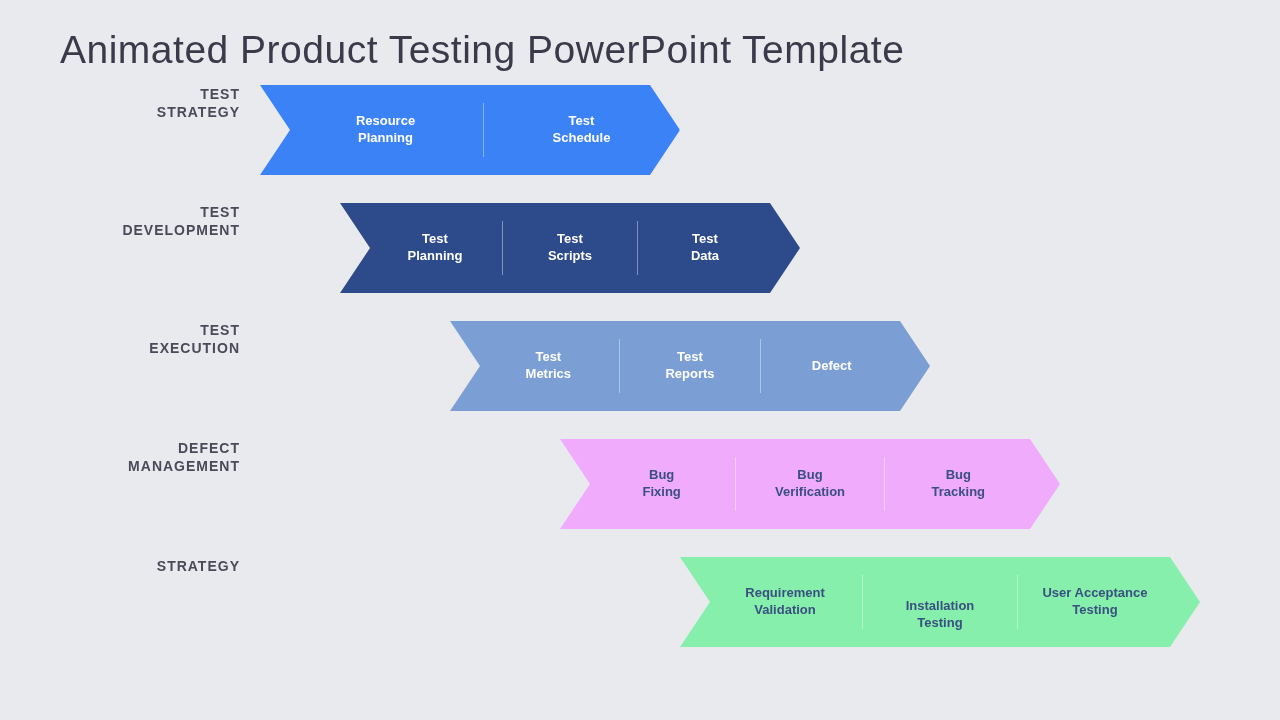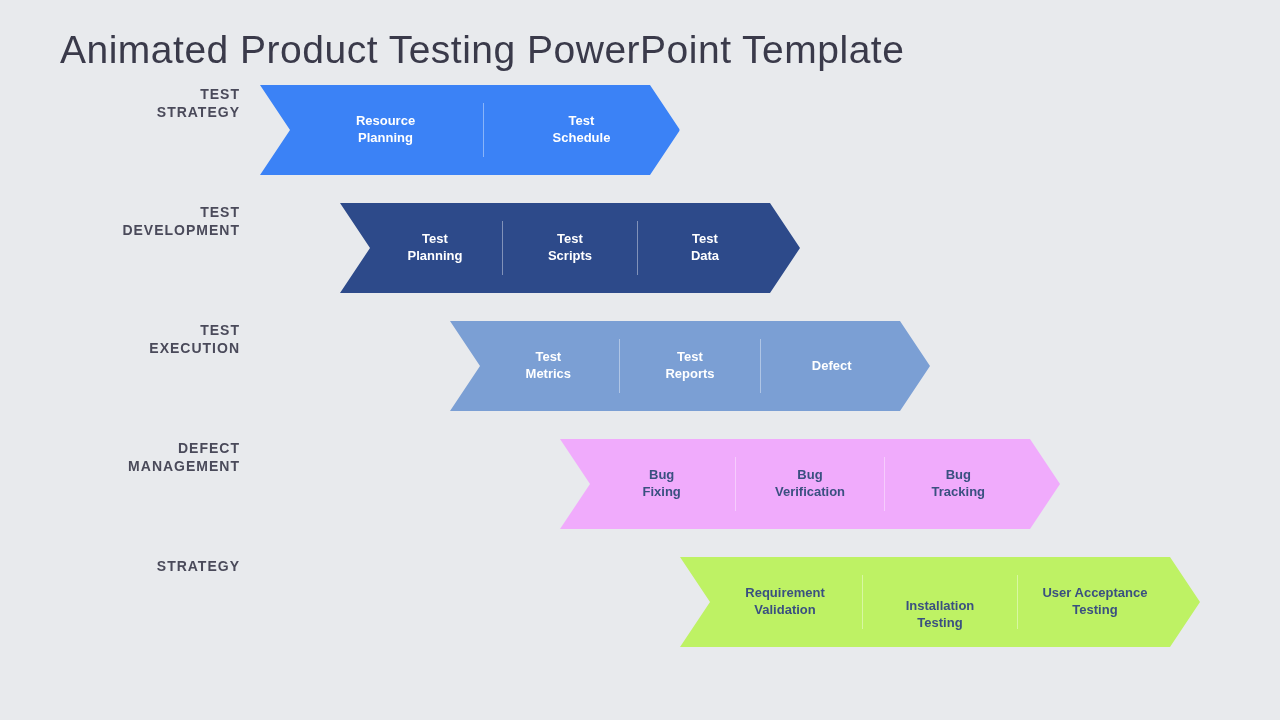--- a/index.html
+++ b/index.html
@@ -98,21 +98,21 @@
     .row-4 .arrow-band-inner {
       background: #f0abfc;
     }
 
     
     .row-5 .arrow-band {
       width: 520px;
       margin-left: 420px;
     }
     .row-5 .arrow-band-inner {
-      background: #bef264;
+      background: #86efac;
     }
 
     .cell {
       flex: 1;
       display: flex;
       align-items: center;
       justify-content: center;
       text-align: center;
       font-size: 13px;
       font-weight: 600;

